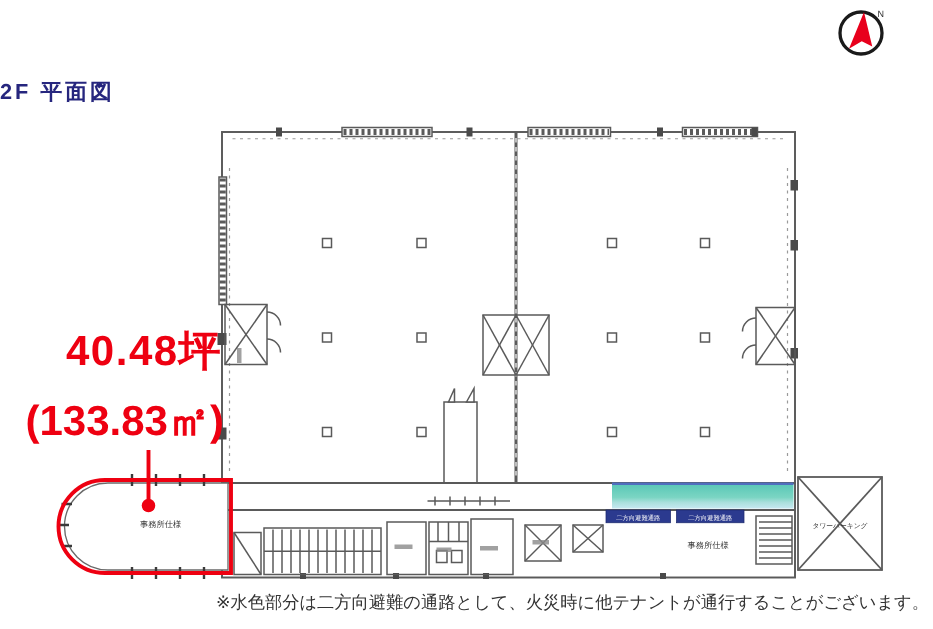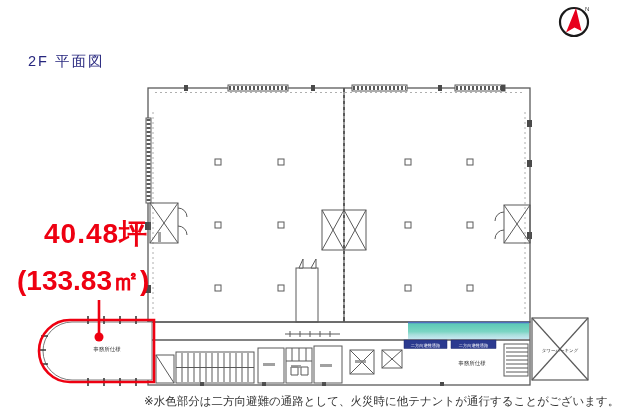--- a/index.html
+++ b/index.html
@@ -2,22 +2,22 @@
 <html><head>
 <meta charset="utf-8">
 <style>
   html,body{margin:0;padding:0;}
   body{
     width:622px;height:419px;background:#ffffff;position:relative;overflow:hidden;
     font-family:"Liberation Sans","DejaVu Sans",sans-serif;
   }
   .page{position:absolute;inset:0;}
   .page-title{
-    position:absolute;left:28px;top:52px;
-    font-size:14.5px;font-weight:normal;color:#26267e;letter-spacing:2px;
+    position:absolute;left:0;top:52px;
+    font-size:14.5px;font-weight:bold;color:#26267e;letter-spacing:2px;
   }
   .plan-svg{position:absolute;left:0;top:0;}
   .area-annotation{position:absolute;left:0;top:0;color:#ee0011;font-weight:bold;}
   .area-tsubo{
     position:absolute;left:44px;top:215px;font-size:28px;letter-spacing:1px;white-space:nowrap;
   }
   .area-sqm{
     position:absolute;left:17px;top:262px;font-size:28px;letter-spacing:0px;white-space:nowrap;text-align:center;
   }
   .footnote{

